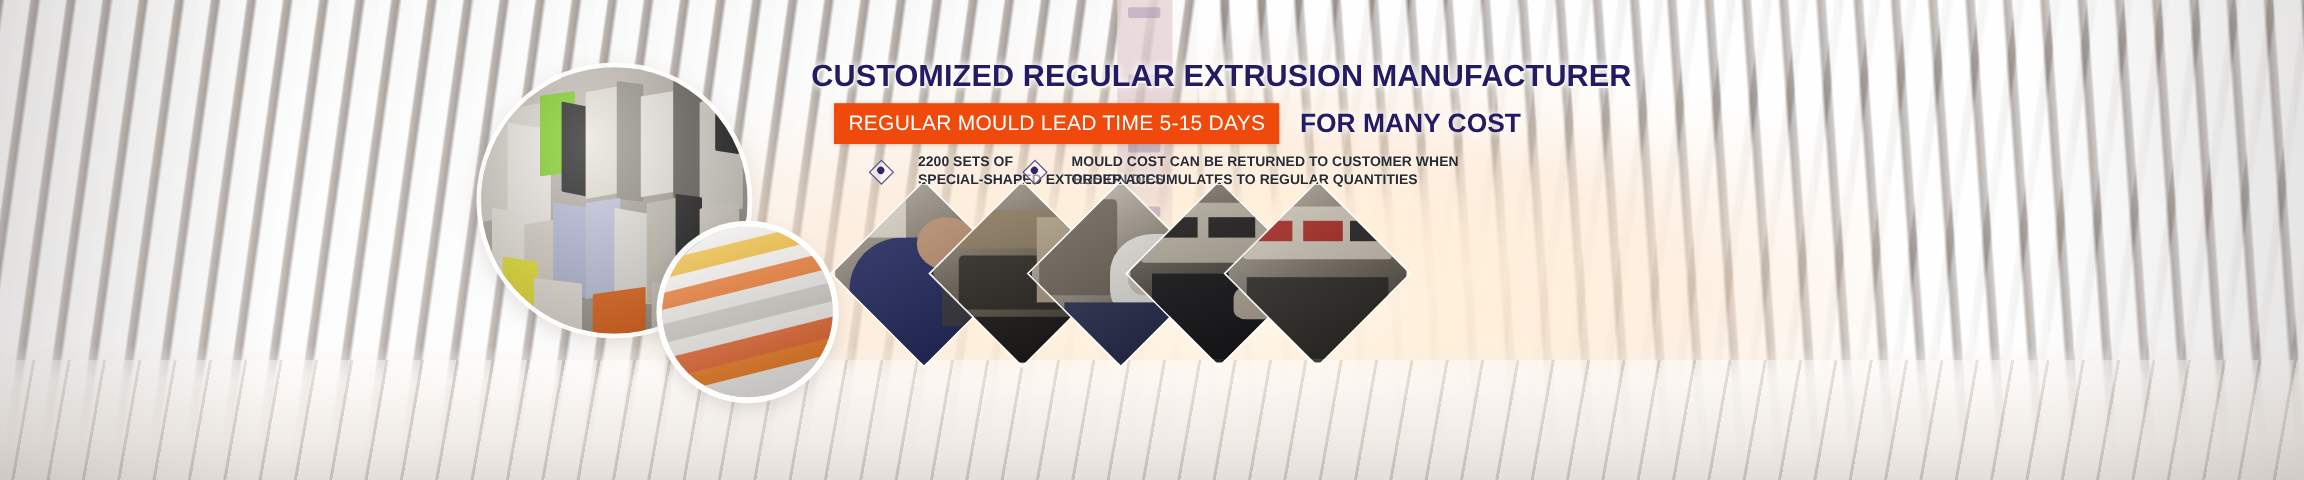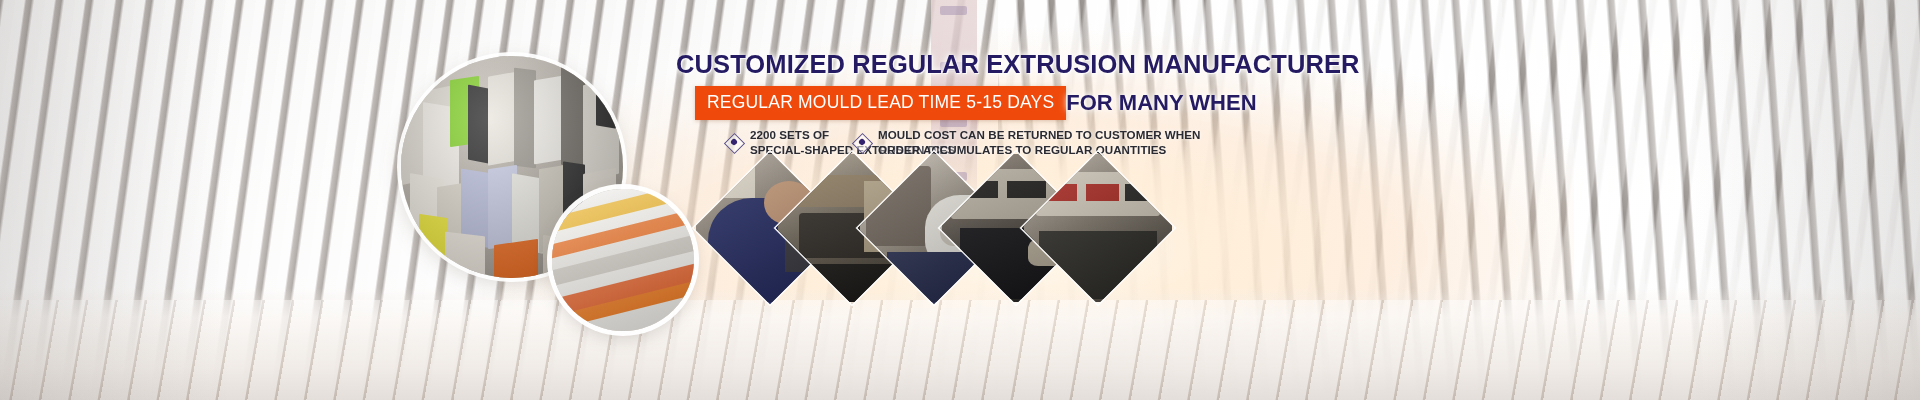--- a/index.html
+++ b/index.html
@@ -53,28 +53,28 @@
     box-shadow:0 0 0 5px rgba(255,255,255,.97),0 6px 18px rgba(90,80,70,.25);}
   .pf{position:absolute;inset:0;}
   .pf-bg{position:absolute;inset:0;background:linear-gradient(160deg,#cfc9c0 0%,#b8b2a8 45%,#9d978e 100%);}
   .bar{position:absolute;border-radius:1px;}
 
   
   .headline{position:absolute;left:676px;top:50px;
     font-size:25.5px;font-weight:bold;letter-spacing:.1px;
     color:#241b63;white-space:nowrap;
     text-shadow:0 0 5px #fff,0 0 9px rgba(255,255,255,.95),1px 1px 0 rgba(255,255,255,.8);}
-  .row2{position:absolute;left:695px;top:86px;display:flex;align-items:center;}
+  .row2{position:absolute;left:695px;top:86px;display:flex;align-items:center;gap:17px;}
   .badge{background:#ef4a0b;color:#fff;font-size:17.5px;font-weight:400;
     letter-spacing:.2px;padding:6px 12px 7px 12px;white-space:nowrap;
     box-shadow:0 1px 4px rgba(120,50,10,.25);}
   .years{font-size:22px;font-weight:bold;color:#241b63;white-space:nowrap;
     text-shadow:0 0 5px #fff,0 0 9px rgba(255,255,255,.9);}
 
-  .feat{position:absolute;display:flex;align-items:center;gap:9px;}
+  .feat{position:absolute;display:flex;align-items:center;gap:24px;}
   .f1{left:726px;top:127px;}
   .f2{left:854px;top:127px;}
   .dia{width:15px;height:15px;flex:0 0 15px;position:relative;}
   .dia::before,.dia::after{content:"";position:absolute;transform:rotate(45deg);}
   .dia::before{left:1px;top:1px;width:13px;height:13px;border:1.3px solid #5a4f86;
     background:rgba(255,255,255,.55);}
   .dia::after{left:4.5px;top:4.5px;width:6px;height:6px;background:#34236e;border-radius:50%;}
   .ftxt{font-size:11.6px;line-height:15px;color:#2a2a33;font-weight:600;
     letter-spacing:.05px;white-space:nowrap;
     text-shadow:0 0 4px rgba(255,255,255,.95);}
@@ -156,21 +156,21 @@
       <div class="bar" style="left:-10%;top:76%;width:130%;height:11%;background:#f07a1e;transform:rotate(-14deg)"></div>
       <div class="bar" style="left:-10%;top:86%;width:130%;height:18%;background:#f3f1ec;transform:rotate(-14deg)"></div>
       <div class="bar" style="position:absolute;inset:0;background:linear-gradient(160deg,rgba(255,255,255,.42),rgba(0,0,0,.20) 92%)"></div>
     </div>
   </div>
 
   <div class="headline">CUSTOMIZED REGULAR EXTRUSION MANUFACTURER</div>
 
   <div class="row2">
     <div class="badge">REGULAR MOULD LEAD TIME 5-15 DAYS</div>
-    <div class="years">FOR MANY WHEN</div>
+    <div class="years">FOR MANY COST</div>
   </div>
 
   <div class="feat f1">
     <span class="dia"></span>
     <span class="ftxt">
       <span>2200 SETS OF</span><br>
       <span>SPECIAL-SHAPED EXTRUSION DIES</span>
     </span>
   </div>
 

